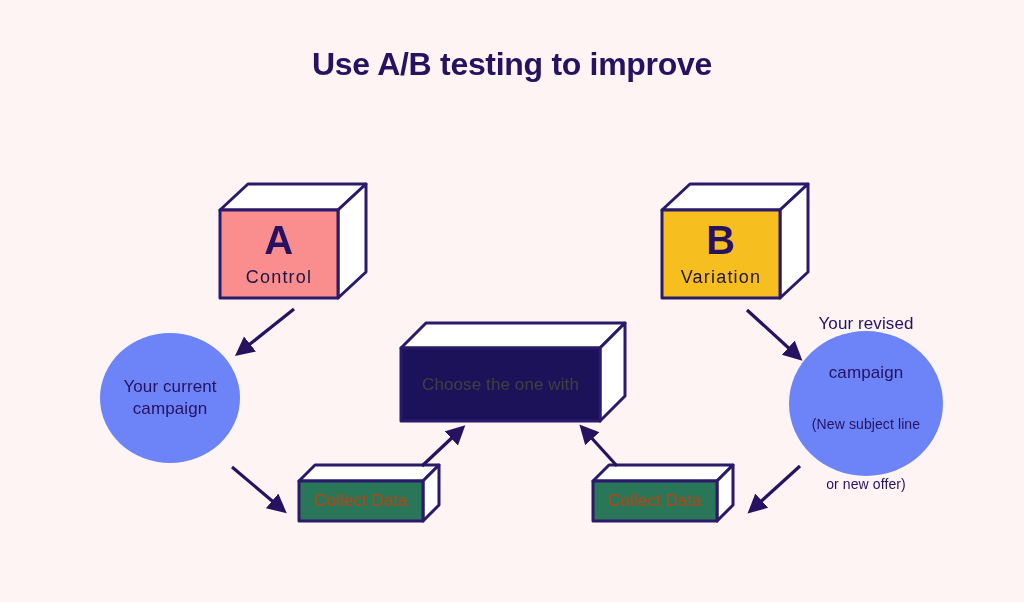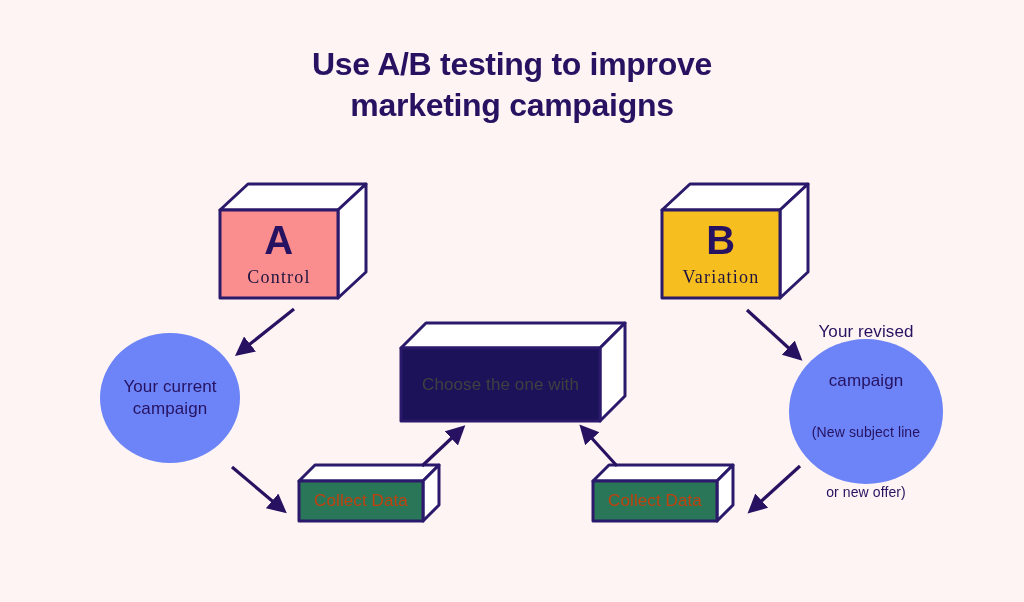--- a/index.html
+++ b/index.html
@@ -59,21 +59,20 @@
     color: #261261;
     line-height: 1;
     letter-spacing: 0.5px;
   }
 
   .sublabel {
     font-size: 18px;
     color: #1f1440;
     letter-spacing: 1.2px;
     margin-top: 7px;
-    font-family: Liberation Serif, serif;
   }
 
   .center-text {
     color: #404040;
     font-size: 17px;
     line-height: 1.38;
     letter-spacing: 0.1px;
   }
 
   .collect-text {
@@ -116,21 +115,20 @@
     pointer-events: none;
   }
 </style>
 </head>
 <body style="background: rgb(253, 244, 243);">
 
 <div id="stage">
 
   <div class="title">
     <span class="line">Use A/B testing to improve</span>
-    <span class="line">marketing campaigns</span>
   </div>
 
   <div class="box3d" style="left:216px; top:180px; width:152px; height:122px;">
     <svg width="152" height="122" viewBox="0 0 152 122">
 
       <polygon points="4,30 32,4 150,4 122,30" fill="#FFFFFF" stroke="#2B1A6B" stroke-width="3" stroke-linejoin="round"></polygon>
 
       <polygon points="122,30 150,4 150,92 122,118" fill="#FFFFFF" stroke="#2B1A6B" stroke-width="3" stroke-linejoin="round"></polygon>
 
       <rect x="4" y="30" width="118" height="88" fill="#FA8D8D" stroke="#2B1A6B" stroke-width="3" stroke-linejoin="round"></rect>
@@ -184,21 +182,21 @@
     <div class="box-label" style="left:3px; top:19px; width:124px; height:40px;">
       <span class="collect-text">Collect Data</span>
     </div>
   </div>
 
   <div class="circle" style="left:100px; top:333px; width:140px; height:130px;">
     <span class="c-main">Your current</span>
     <span class="c-main">campaign</span>
   </div>
 
-  <div class="circle" style="left:789px; top:339px; width:154px; height:145px;gap:26px;">
+  <div class="circle" style="left:789px; top:331px; width:154px; height:145px;gap:26px;">
     <span class="c-main">Your revised</span>
     <span class="c-main">campaign</span>
     <span class="c-sub">(New subject line</span>
     <span class="c-sub" style="margin-top:16px;">or new offer)</span>
   </div>
 
   <svg id="arrows" viewBox="0 0 1024 602">
     <defs>
       <marker id="ah" markerWidth="7" markerHeight="7" refX="2.0" refY="3.0" orient="auto" markerUnits="strokeWidth">
         <path d="M0,0 L6,3 L0,6 z" fill="#261261"></path>

